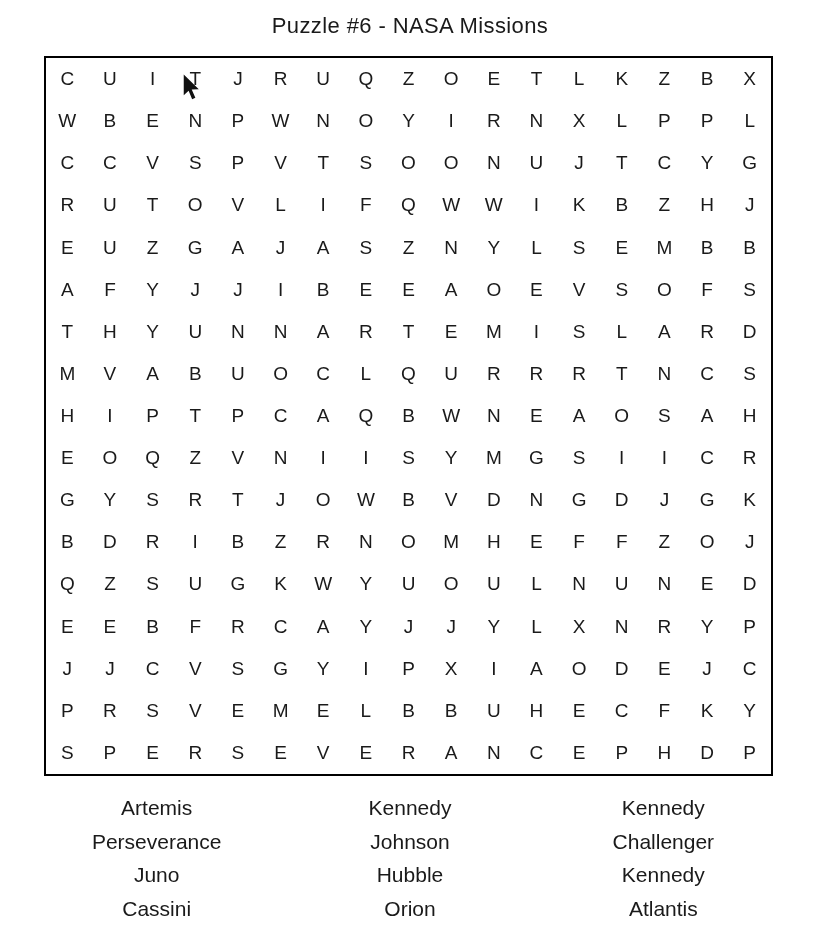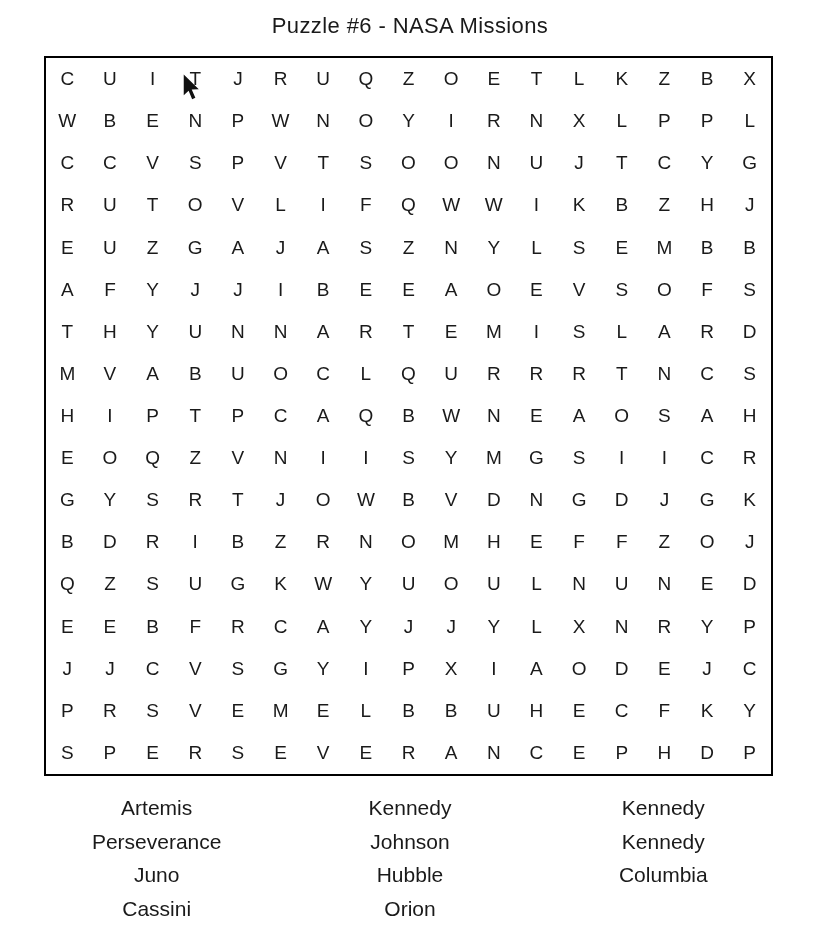--- a/index.html
+++ b/index.html
@@ -380,18 +380,19 @@
         <div class="word-item">Cassini</div>
       </div>
       <div class="word-col">
         <div class="word-item">Kennedy</div>
         <div class="word-item">Johnson</div>
         <div class="word-item">Hubble</div>
         <div class="word-item">Orion</div>
       </div>
       <div class="word-col">
         <div class="word-item">Kennedy</div>
+        <div class="word-item">Challenger</div>
         <div class="word-item">Kennedy</div>
-        <div class="word-item">Columbia</div>
+        <div class="word-item">Atlantis</div>
       </div>
     </div>
 
 </div>
 
 </body></html>

